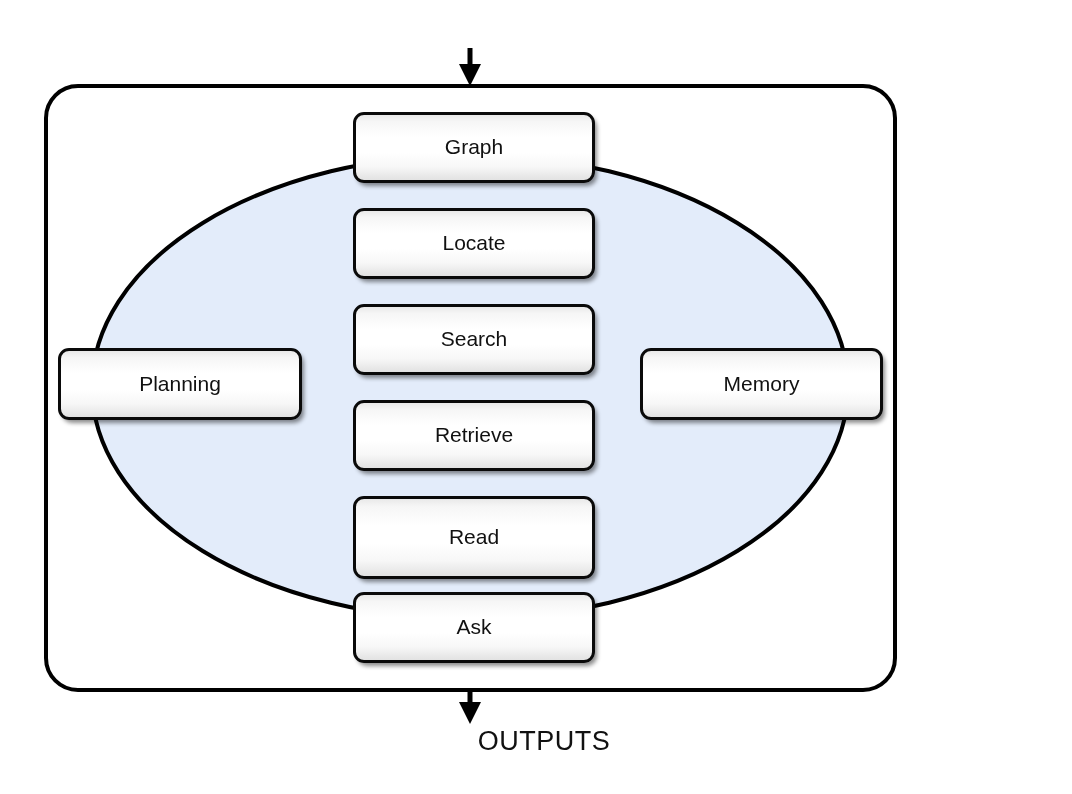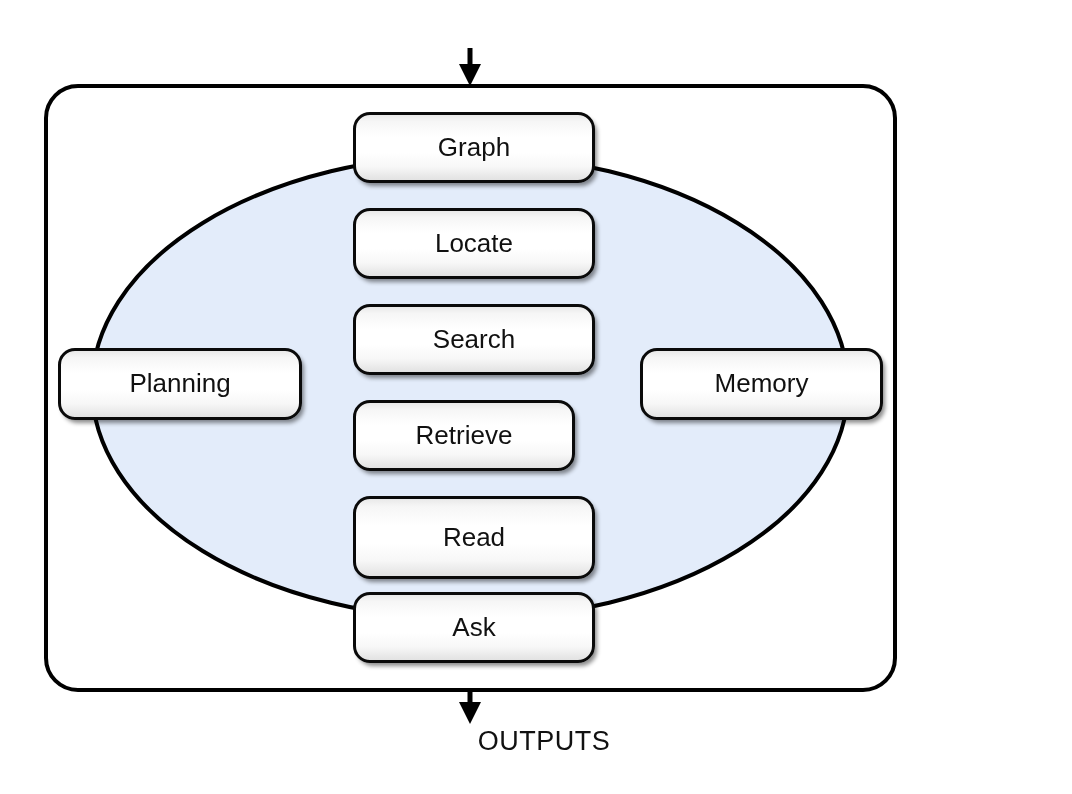--- a/index.html
+++ b/index.html
@@ -37,35 +37,35 @@
     font-family: "Liberation Sans", sans-serif;
   }
   #inputs-label { top: 10px; left: 0; }
   #outputs-label { top: 726px; left: 8px; }
 
   
   .node {
     position: absolute;
     box-sizing: border-box;
     border: 3px solid #0a0a0a;
-    border-radius: 17px;
+    border-radius: 11px;
     background:
       linear-gradient(to bottom,
         #e9e9e9 0%,
         #f6f6f6 10%,
         #ffffff 34%,
         #ffffff 58%,
         #f7f7f7 80%,
         #e2e2e2 100%);
     box-shadow: 3px 4px 4px -1px rgba(0,0,0,0.45);
     display: flex;
     align-items: center;
     justify-content: center;
     color: #111111;
-    font-size: 26px;
+    font-size: 21px;
     font-family: "Liberation Sans", sans-serif;
     z-index: 5;
   }
   .node .node-text {
     pointer-events: none;
     line-height: 1;
     position: relative;
     top: -1px;
   }
 </style>
@@ -99,21 +99,21 @@
   </div>
 
   <div class="node" style="left:353px; top:304px; width:242px; height:71px;">
     <span class="node-text">Search</span>
   </div>
 
   <div class="node" style="left:353px; top:208px; width:242px; height:71px;">
     <span class="node-text">Locate</span>
   </div>
 
-  <div class="node" style="left:353px; top:400px; width:222px; height:71px;">
+  <div class="node" style="left:353px; top:400px; width:242px; height:71px;">
     <span class="node-text">Retrieve</span>
   </div>
 
   <div class="node" style="left:353px; top:496px; width:242px; height:83px;">
     <span class="node-text">Read</span>
   </div>
 
   <div class="node" style="left:353px; top:592px; width:242px; height:71px;">
     <span class="node-text">Ask</span>
   </div>

